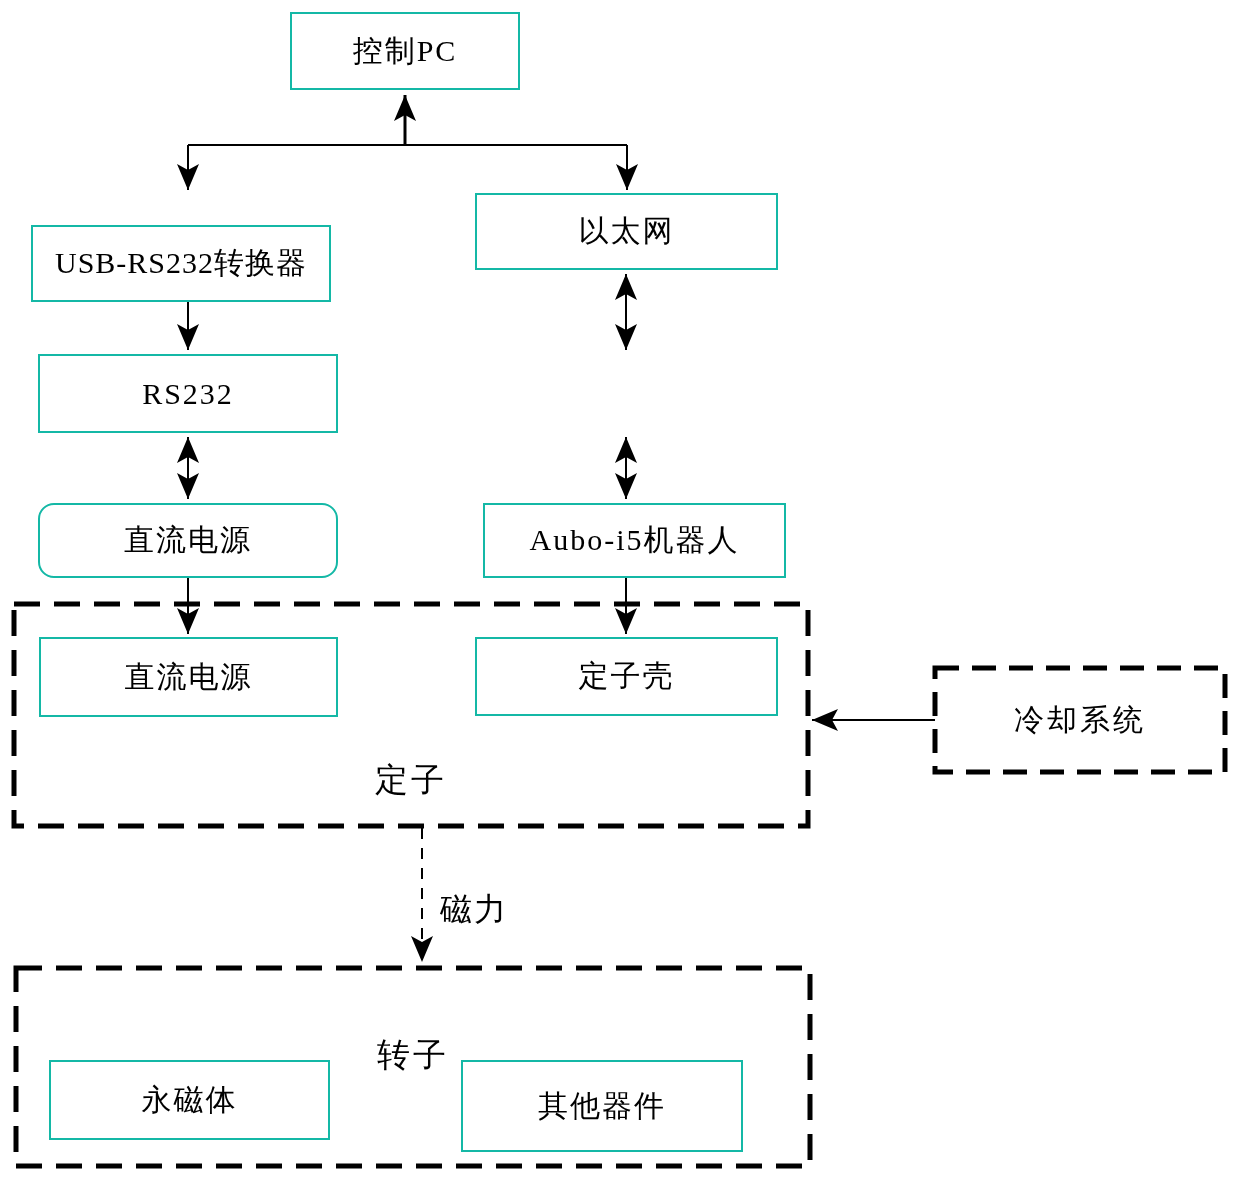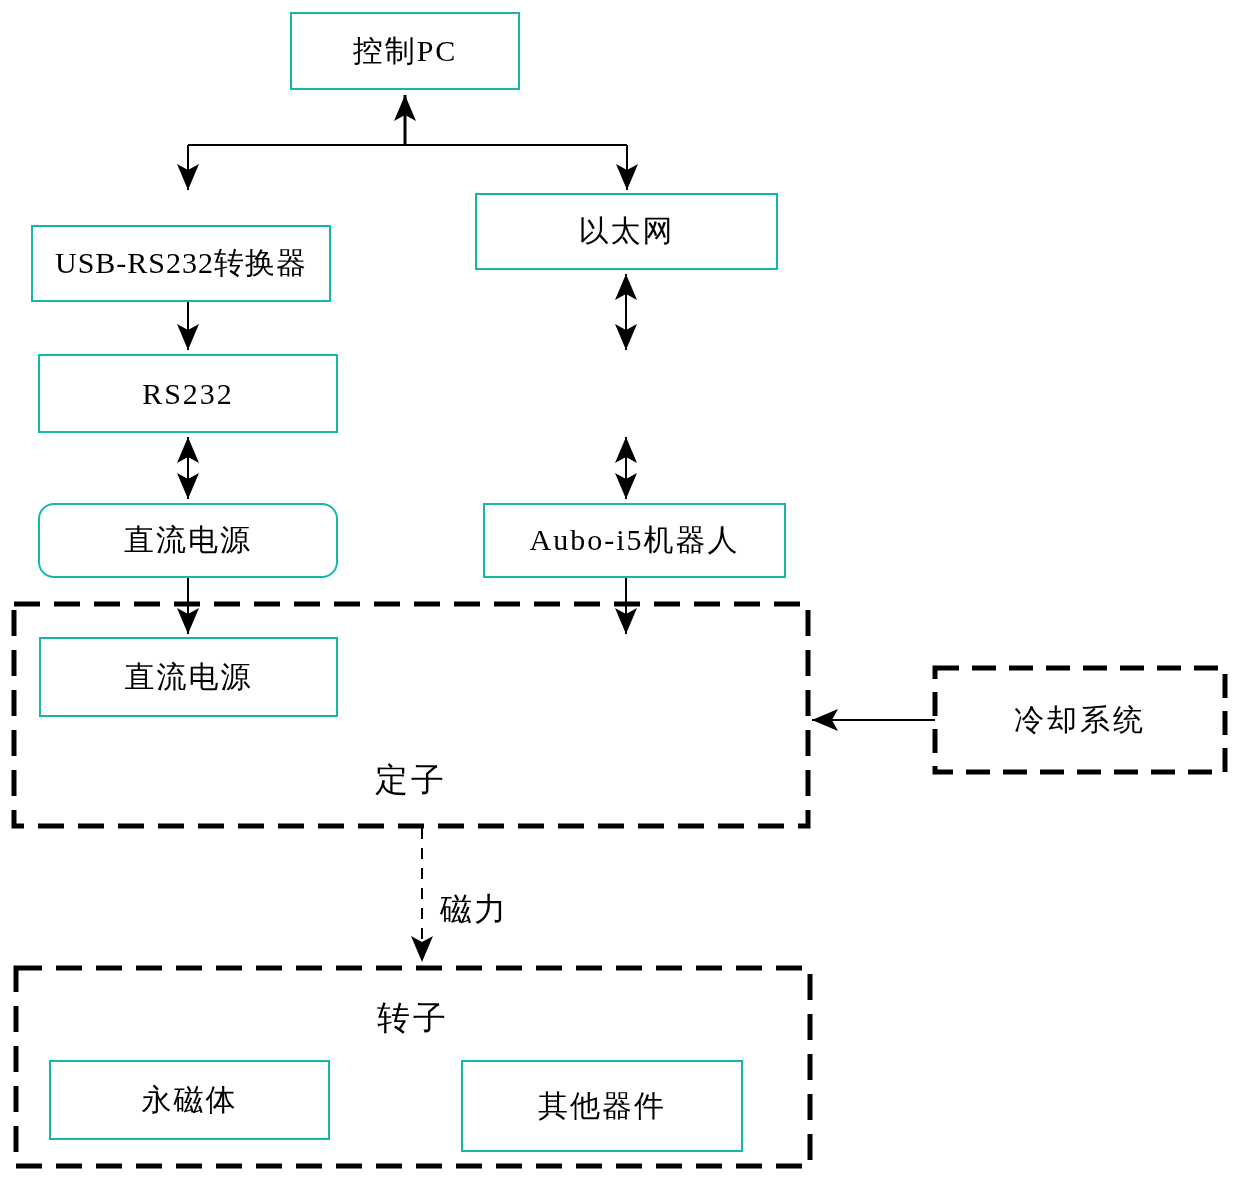--- a/index.html
+++ b/index.html
@@ -51,21 +51,21 @@
   #node-robot-control-cabinet { left: 475px; top: 354px;  width: 303px; height: 79px; }
   #node-dc-power-supply       { left: 38px;  top: 503px;  width: 300px; height: 75px; border-radius: 16px; }
   #node-aubo-i5-robot         { left: 475px; top: 503px;  width: 303px; height: 75px; margin-left: 8px; }
   #node-stator-coil           { left: 39px;  top: 637px;  width: 299px; height: 80px; }
   #node-stator-shell          { left: 475px; top: 637px;  width: 303px; height: 79px; }
   #node-permanent-magnet      { left: 49px;  top: 1060px; width: 281px; height: 80px; }
   #node-other-components      { left: 461px; top: 1060px; width: 282px; height: 92px; }
 
   
   #stator-label         { left: 14px;  top: 758px;  width: 794px; }
-  #rotor-label          { left: 16px;  top: 996px;  width: 794px; font-family: Liberation Serif, serif; }
+  #rotor-label          { left: 16px;  top: 1033px;  width: 794px; font-family: Liberation Serif, serif; }
   #cooling-system-label { left: 935px; top: 668px;  width: 290px; height: 104px;
                           display: flex; align-items: center; justify-content: center;
                           font-size: 30px; }
   #magnetic-force-label { left: 440px; top: 888px; }
 </style>
 </head>
 <body>
 
 <div class="canvas">
 
@@ -107,20 +107,21 @@
 
   <div class="node" id="node-rs232">RS232</div>
 
 
   <div class="node" id="node-dc-power-supply">直流电源</div>
 
   <div class="node" id="node-aubo-i5-robot">Aubo-i5机器人</div>
 
   <div class="node" id="node-stator-coil">直流电源</div>
 
+  <div class="node" id="node-stator-shell">定子壳</div>
 
   <div class="node" id="node-permanent-magnet">永磁体</div>
 
   <div class="node" id="node-other-components">其他器件</div>
 
   <div class="group-label" id="stator-label">定子</div>
 
   <div class="group-label" id="rotor-label">转子</div>
 
   <div class="group-label" id="cooling-system-label">冷却系统</div>

